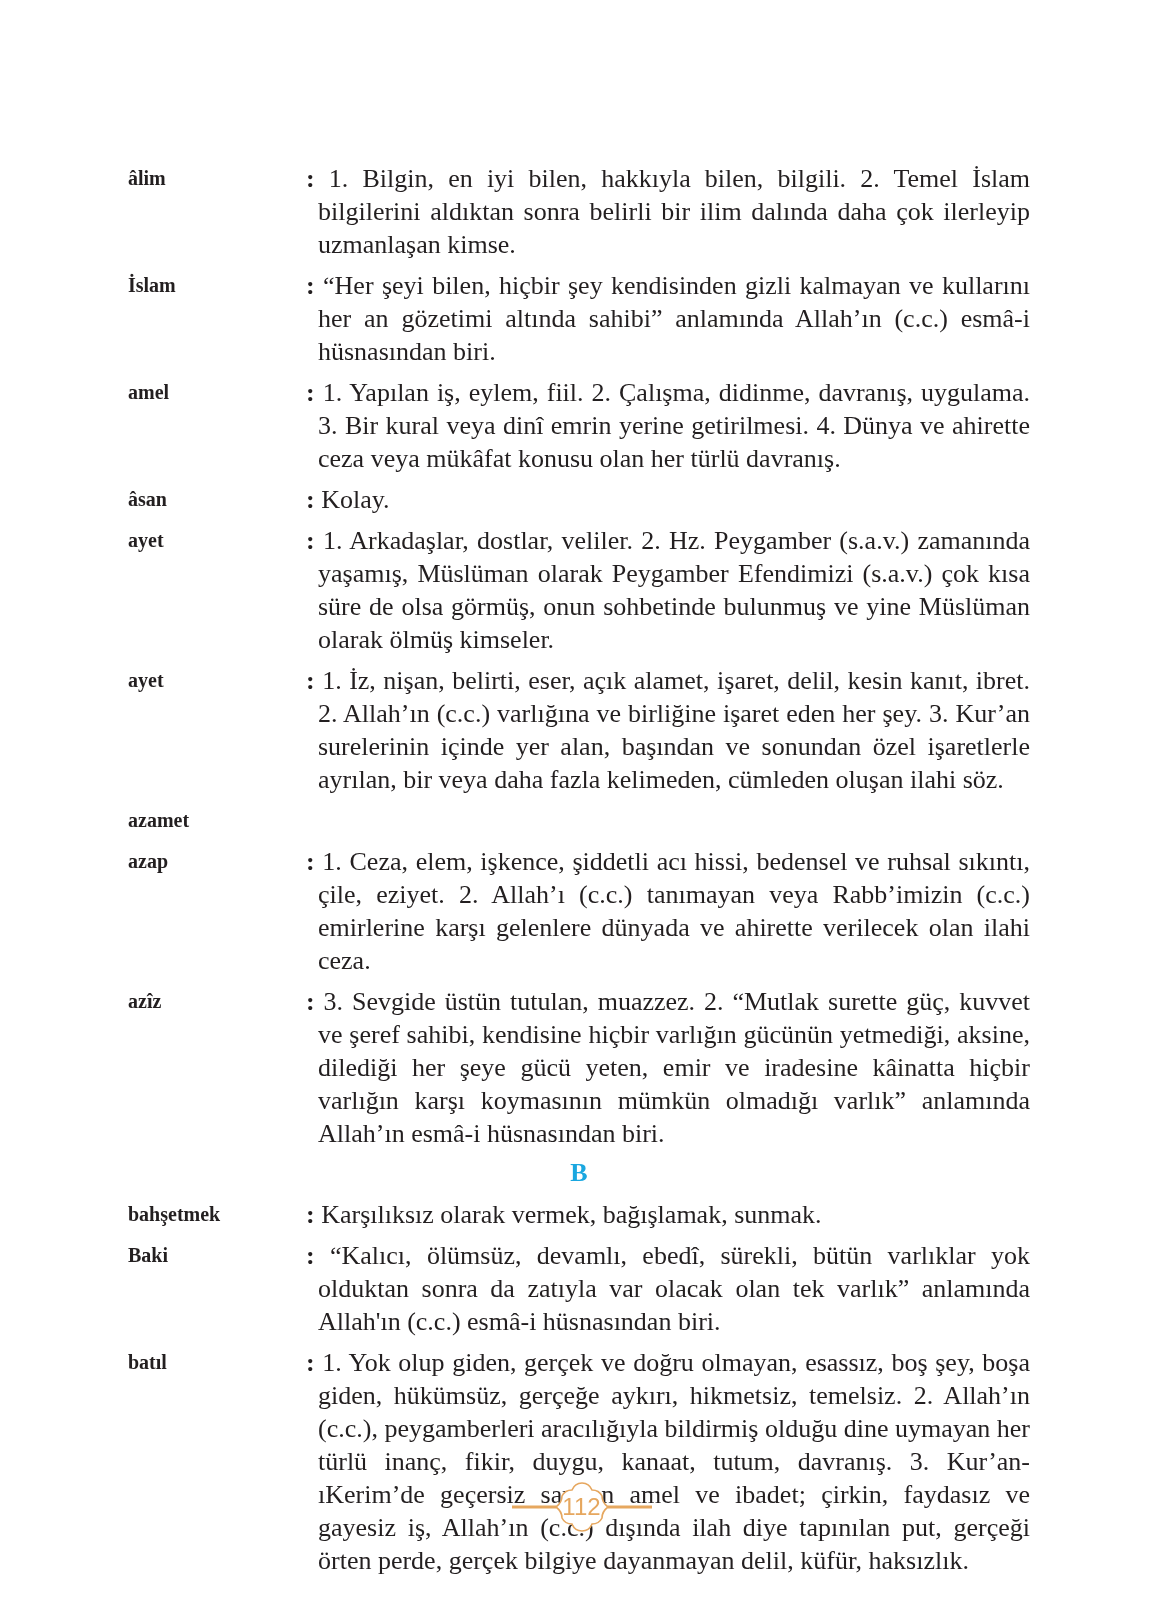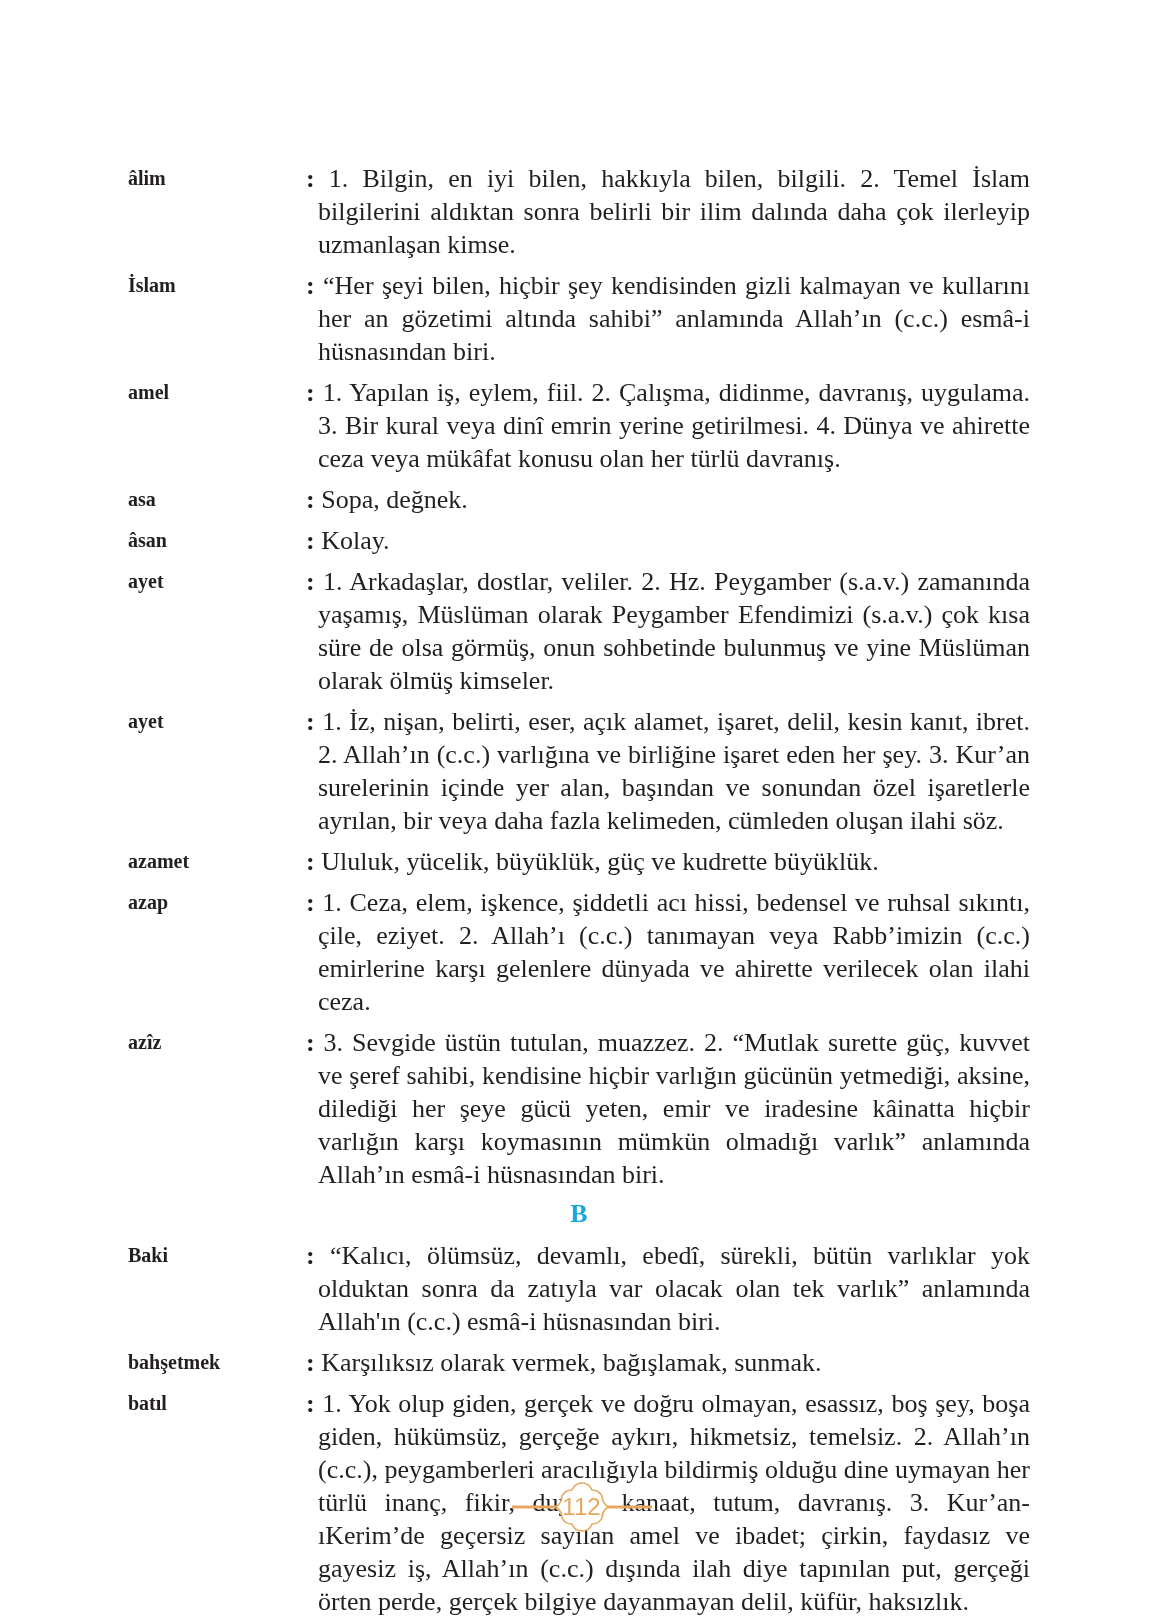--- a/index.html
+++ b/index.html
@@ -43,59 +43,54 @@
     </div>
     <div class="entry">
       <div class="term">İslam</div>
       <div class="def"><span class="colon">:</span> <span>“Her şeyi bilen, hiçbir şey kendisinden gizli kalmayan ve kullarını her an gözetimi altında sahibi” anlamında Allah’ın (c.c.) esmâ-i hüsnasından biri.</span></div>
     </div>
     <div class="entry">
       <div class="term">amel</div>
       <div class="def"><span class="colon">:</span> <span>1. Yapılan iş, eylem, fiil. 2. Çalışma, didinme, davranış, uygulama. 3. Bir kural veya dinî emrin yerine getirilmesi. 4. Dünya ve ahirette ceza veya mükâfat konusu olan her türlü davranış.</span></div>
     </div>
     <div class="entry">
-      <div class="term">asa</div>
-      <div class="def"><span class="colon">:</span> <span>Sopa, değnek.</span></div>
-    </div>
-    <div class="entry">
       <div class="term">âsan</div>
       <div class="def"><span class="colon">:</span> <span>Kolay.</span></div>
     </div>
     <div class="entry">
       <div class="term">ayet</div>
       <div class="def"><span class="colon">:</span> <span>1. Arkadaşlar, dostlar, veliler. 2. Hz. Peygamber (s.a.v.) zamanında yaşamış, Müslüman olarak Peygamber Efendimizi (s.a.v.)  çok kısa süre de olsa görmüş, onun sohbetinde bulunmuş ve yine Müslüman olarak ölmüş kimseler.</span></div>
     </div>
     <div class="entry">
       <div class="term">ayet</div>
       <div class="def"><span class="colon">:</span> <span>1. İz, nişan, belirti, eser, açık alamet, işaret, delil, kesin kanıt, ibret. 2. Allah’ın (c.c.) varlığına ve birliğine işaret eden her şey. 3. Kur’an surelerinin içinde yer alan, başından ve sonundan özel işaretlerle ayrılan, bir veya daha fazla kelimeden, cümleden oluşan ilahi söz.</span></div>
     </div>
     <div class="entry">
       <div class="term">azamet</div>
-      <div class="def"><span class="colon">:</span> <span>Ululuk, yücelik, büyüklük, güç ve kudrette büyüklük.</span></div>
     </div>
     <div class="entry">
       <div class="term">azap</div>
       <div class="def"><span class="colon">:</span> <span>1. Ceza, elem, işkence, şiddetli acı hissi, bedensel ve ruhsal sıkıntı, çile, eziyet. 2. Allah’ı (c.c.) tanımayan veya Rabb’imizin (c.c.) emirlerine karşı gelenlere dünyada ve ahirette verilecek olan ilahi ceza.</span></div>
     </div>
     <div class="entry">
       <div class="term">azîz</div>
       <div class="def"><span class="colon">:</span> <span>3. Sevgide üstün tutulan, muazzez. 2. “Mutlak surette güç, kuvvet ve şeref sahibi, kendisine hiçbir varlığın gücünün yetmediği, aksine, dilediği her şeye gücü yeten, emir ve iradesine kâinatta hiçbir varlığın karşı koyması­nın mümkün olmadığı varlık” anlamında Allah’ın esmâ-i hüsnasından biri.</span></div>
     </div>
   </div>
 
   <div class="section-letter">B</div>
 
   <div>
     <div class="entry">
+      <div class="term">bahşetmek</div>
+      <div class="def"><span class="colon">:</span> <span>Karşılıksız olarak vermek, bağışlamak, sunmak.</span></div>
+    </div>
+    <div class="entry">
       <div class="term">Baki</div>
       <div class="def"><span class="colon">:</span> <span>“Kalıcı, ölümsüz, devamlı, ebedî, sürekli, bütün varlıklar yok olduktan sonra da zatıyla var olacak olan tek varlık” anlamında Allah'ın (c.c.) esmâ-i hüs­nasından biri.</span></div>
-    </div>
-    <div class="entry">
-      <div class="term">bahşetmek</div>
-      <div class="def"><span class="colon">:</span> <span>Karşılıksız olarak vermek, bağışlamak, sunmak.</span></div>
     </div>
     <div class="entry">
       <div class="term">batıl</div>
       <div class="def"><span class="colon">:</span> <span>1. Yok olup giden, gerçek ve doğru olmayan, esassız, boş şey, boşa giden, hükümsüz, gerçeğe aykırı, hikmetsiz, temelsiz. 2. Allah’ın (c.c.), peygamberleri aracılığıyla bildirmiş olduğu dine uymayan her türlü inanç, fikir, duygu, kanaat, tutum, davranış. 3. Kur’an-ıKerim’de geçersiz sayılan amel ve ibadet; çirkin, faydasız ve gayesiz iş, Allah’ın (c.c.) dışında ilah diye tapınılan put, gerçeği örten perde, gerçek bilgiye dayanmayan delil, küfür, haksızlık.</span></div>
     </div>
   </div>
 </div>
 
 <div class="footer">
   <div class="footer-wrap">

